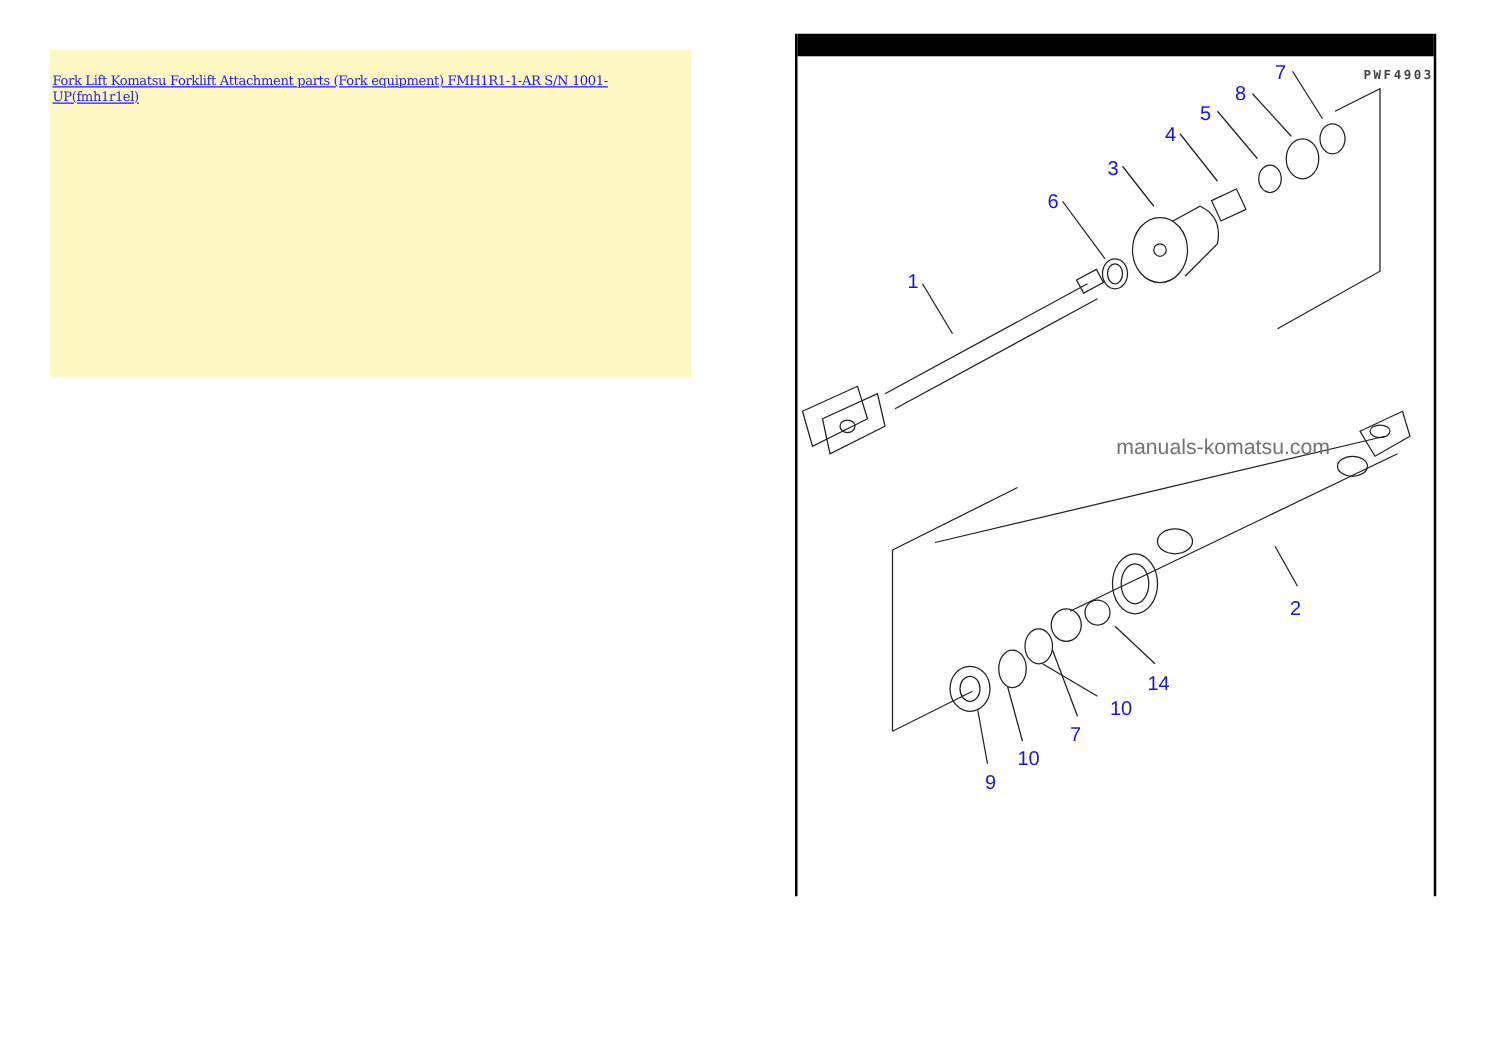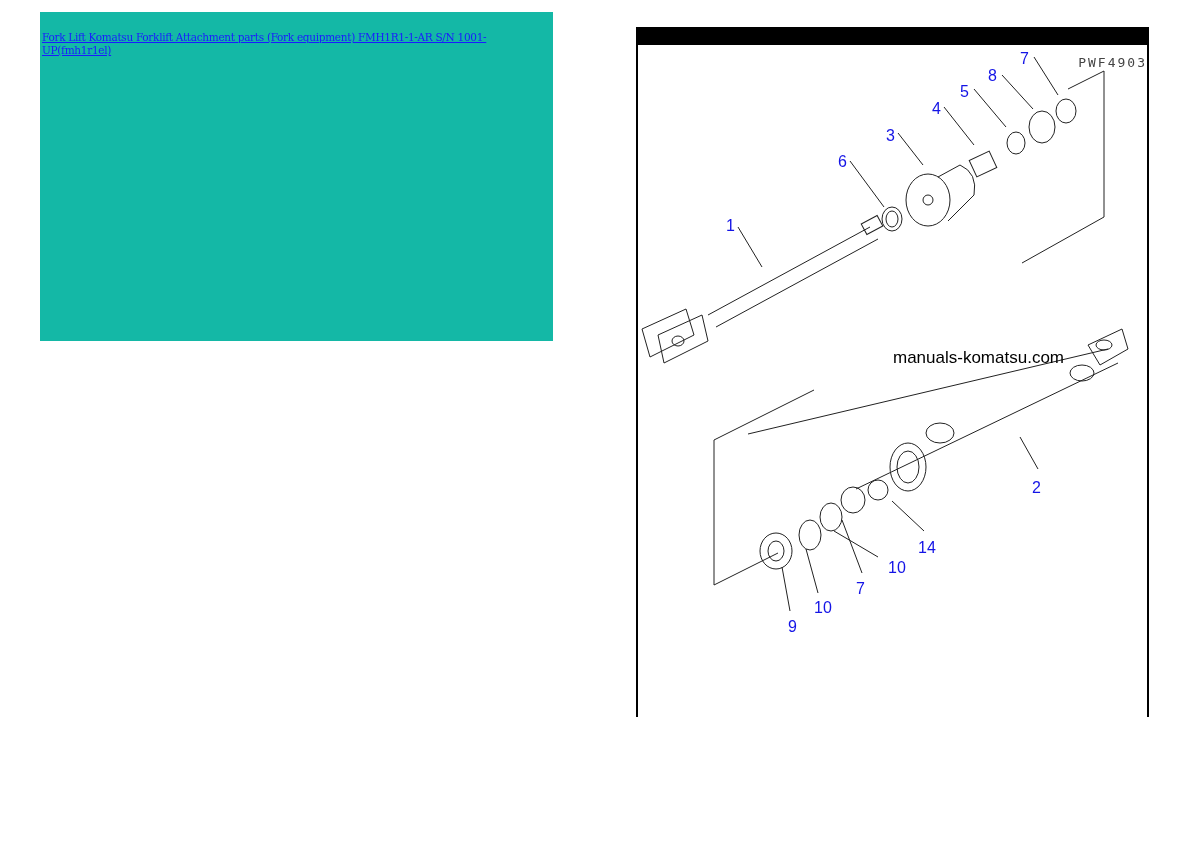--- a/index.html
+++ b/index.html
@@ -1,23 +1,23 @@
 <!DOCTYPE html>
 <html><head>
 <meta charset="utf-8">
 <style>
   html,body{margin:0;padding:0;background:#fff;}
   body{width:1190px;height:842px;position:relative;overflow:hidden;font-family:"DejaVu Serif",serif;}
-  .left-panel{position:absolute;left:40px;top:12px;width:513px;height:329px;background:#14b8a6;}
+  .left-panel{position:absolute;left:40px;top:40px;width:513px;height:262px;background:#fef9c3;}
   .title-link{position:absolute;left:2px;top:19px;width:470px;font-size:10.5px;line-height:13px;color:#1a1aff;text-decoration:underline;font-family:"DejaVu Serif",serif;letter-spacing:-0.3px;}
   .right-panel{position:absolute;left:636px;top:27px;width:513px;height:690px;background:#fff;border-left:2px solid #000;border-right:2px solid #000;box-sizing:border-box;}
   .right-header{position:absolute;left:0;top:0;width:100%;height:18px;background:#000;}
   .diagram{position:absolute;left:0;top:18px;width:509px;height:672px;}
-  .code{position:absolute;right:0;top:10px;font-family:"DejaVu Sans Mono",monospace;font-size:13px;letter-spacing:2px;color:#444;}
-  .watermark{position:absolute;left:255px;top:303px;font-family:"Liberation Sans",sans-serif;font-size:17px;color:#000000;}
+  .code{position:absolute;right:0;top:10px;font-family:"DejaVu Sans Mono",monospace;font-size:10px;letter-spacing:2px;color:#444;font-weight:bold;}
+  .watermark{position:absolute;left:255px;top:303px;font-family:"Liberation Sans",sans-serif;font-size:17px;color:#737373;}
   .callout{position:absolute;font-family:"Liberation Sans",sans-serif;font-size:16px;color:#1414e6;}
 </style>
 </head>
 <body>
 
 <div class="left-panel">
   <a class="title-link">Fork Lift Komatsu Forklift Attachment parts (Fork equipment) FMH1R1-1-AR S/N 1001-UP(fmh1r1el)</a>
 </div>
 
 <div class="right-panel">

